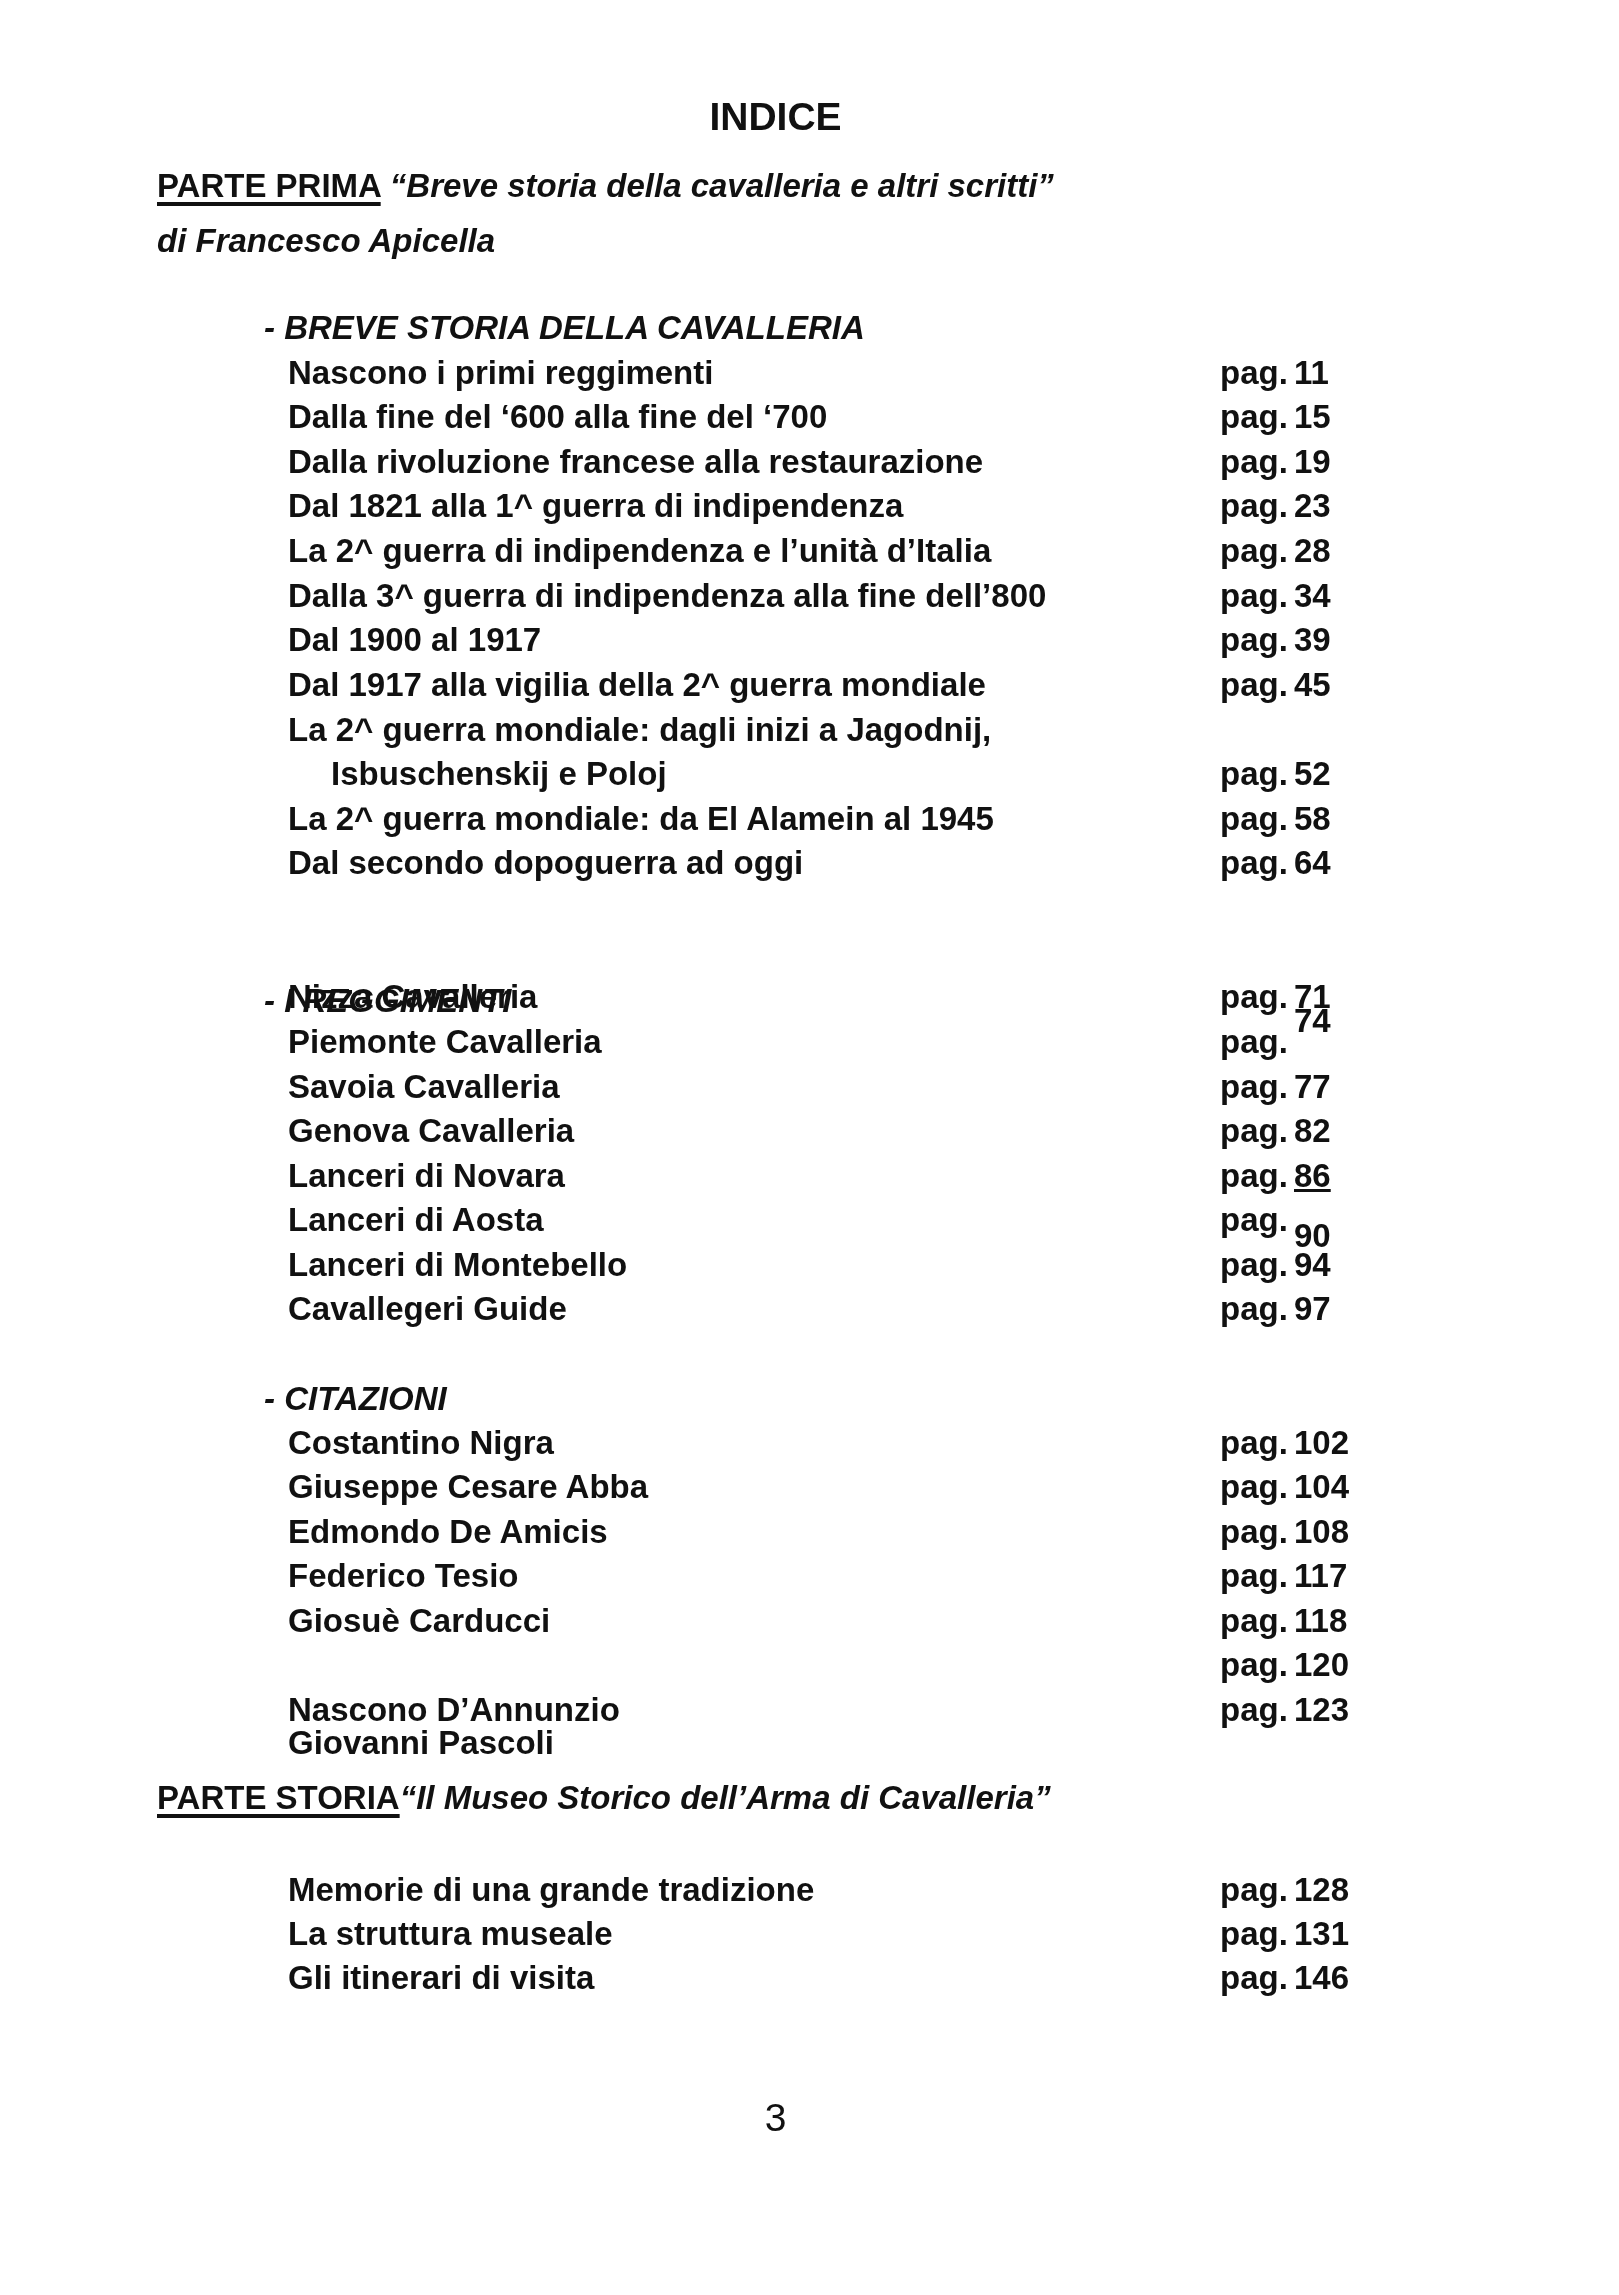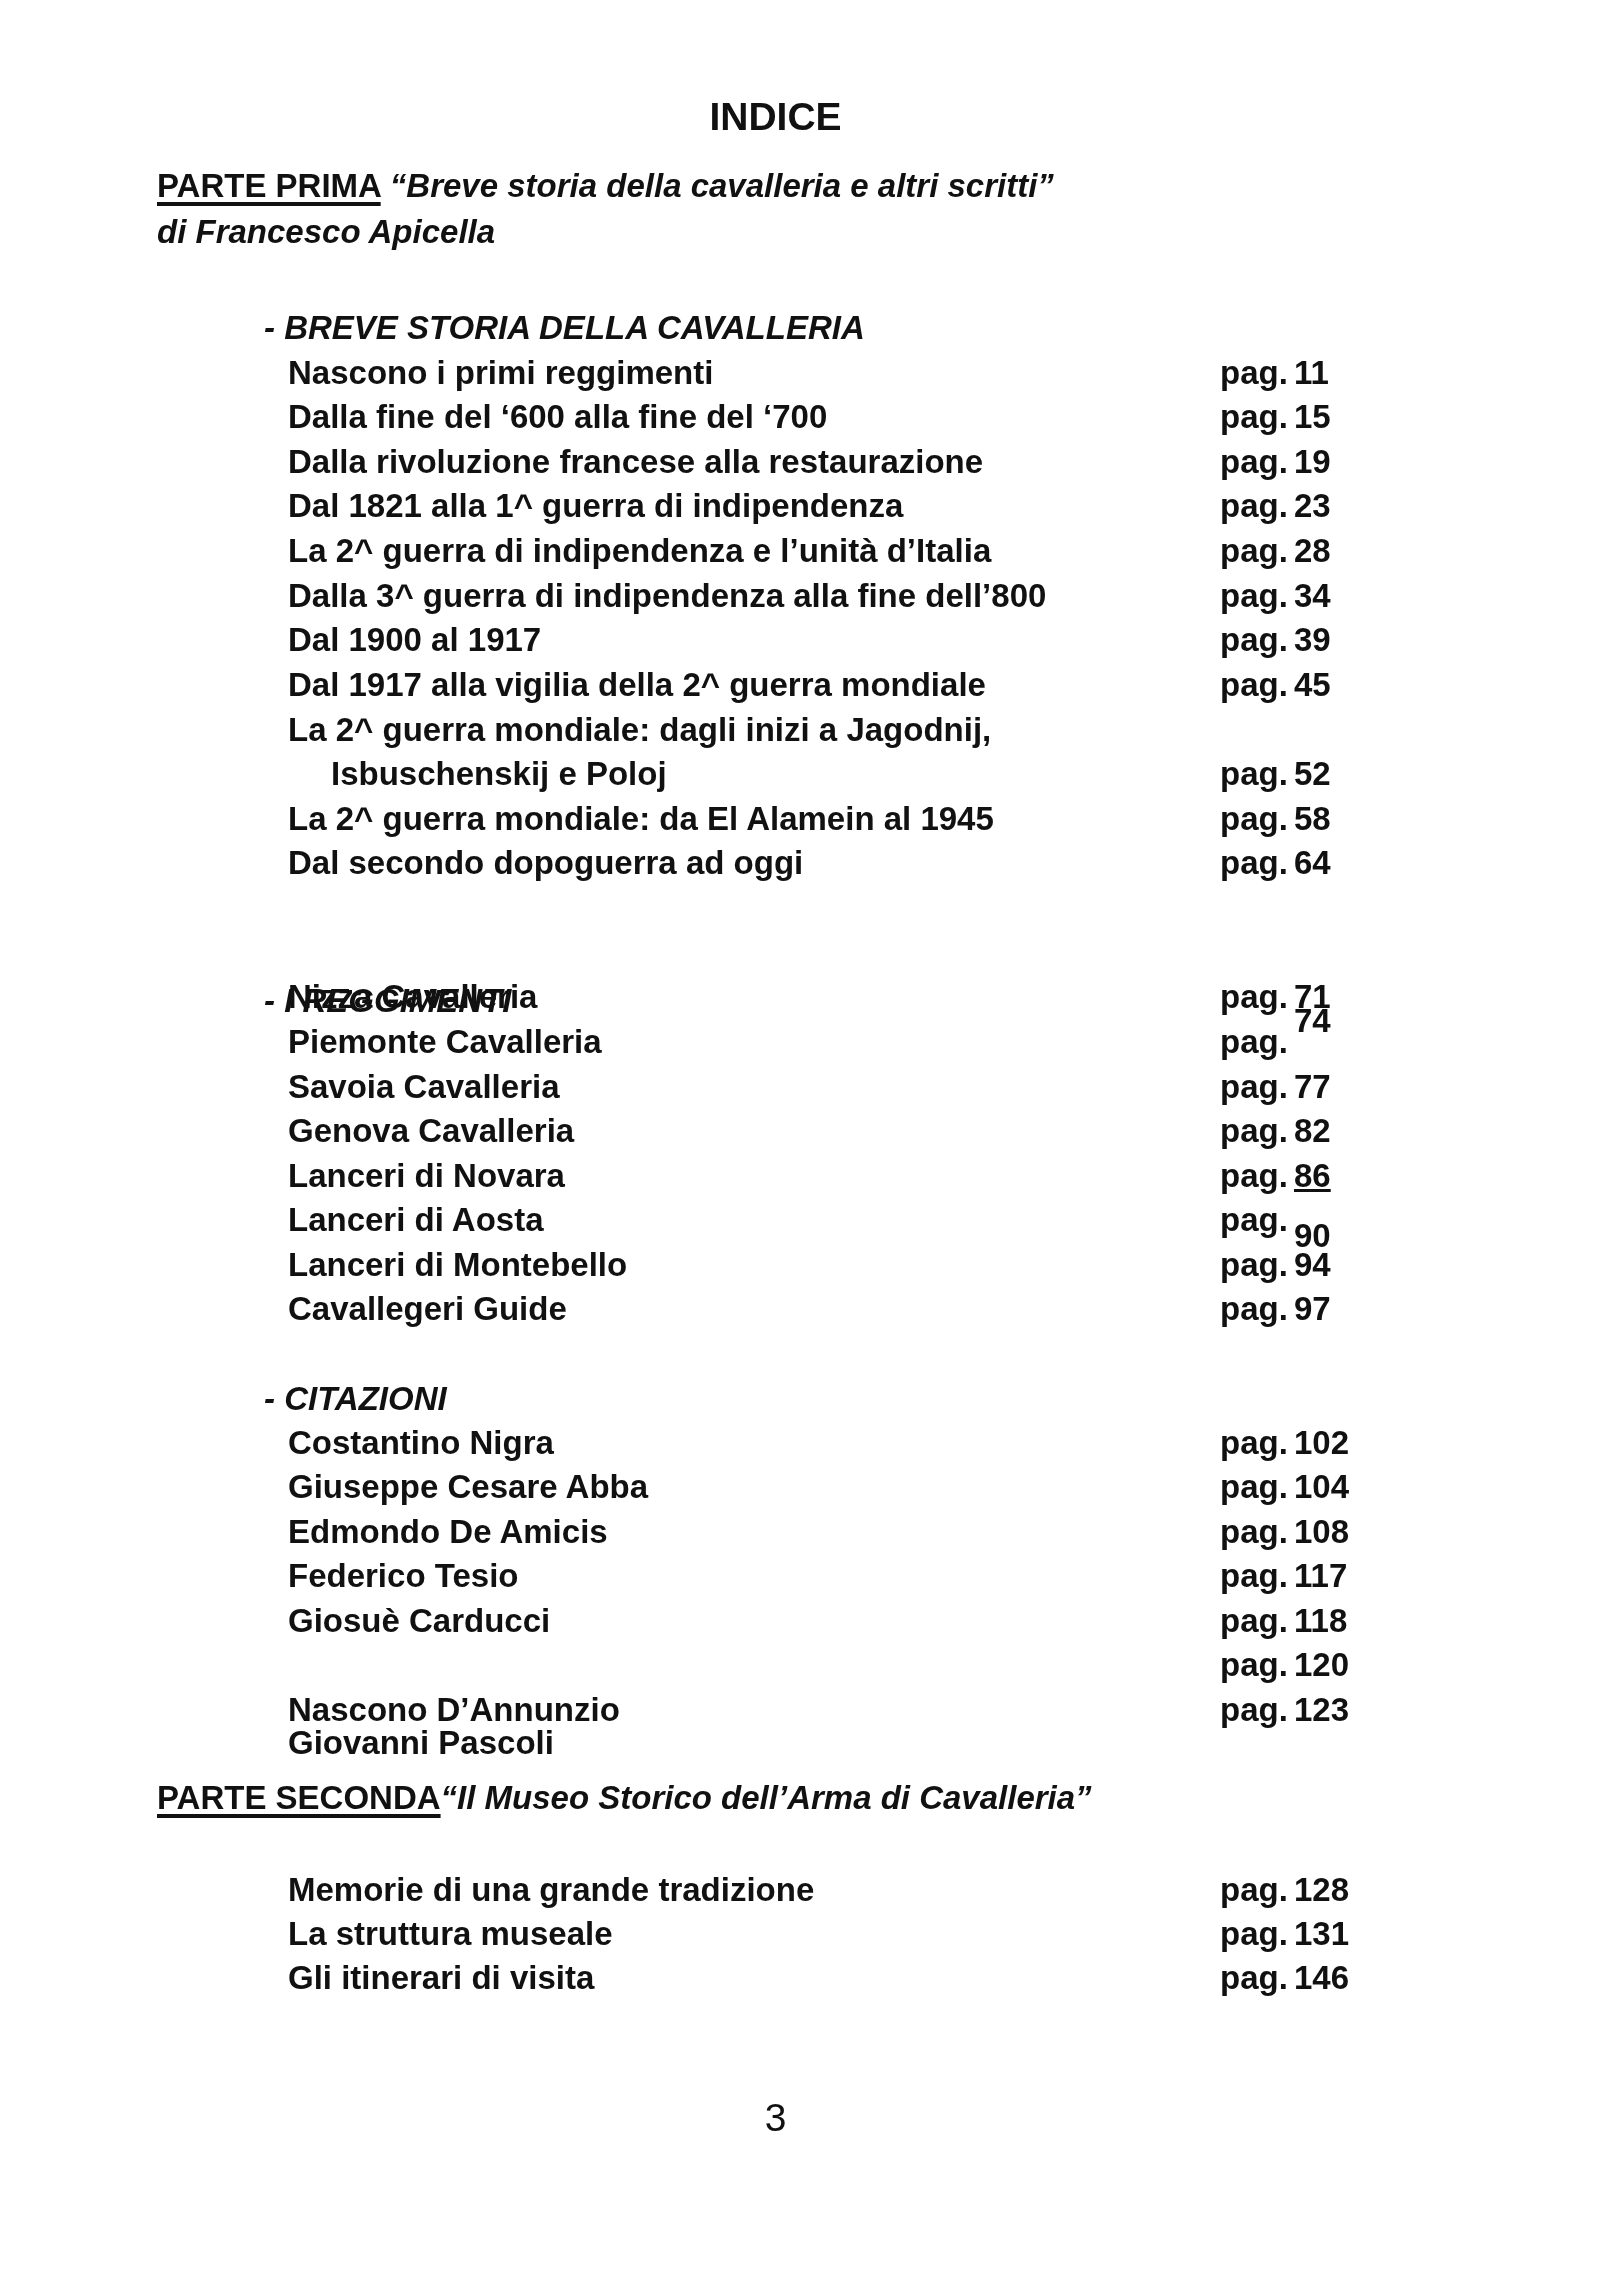--- a/index.html
+++ b/index.html
@@ -3,21 +3,21 @@
 <meta charset="utf-8">
 <style>
   html, body { margin: 0; padding: 0; background: #ffffff; }
   body { width: 1619px; height: 2295px; position: relative; overflow: hidden;
          font-family: "Liberation Sans", sans-serif; color: #111111; }
   .abs { position: absolute; white-space: nowrap; }
   .title { left: 0; width: 1551px; text-align: center; top: 95px; font-size: 39px; font-weight: bold; letter-spacing: 0px; }
   .part { left: 157px; font-size: 33px; font-weight: bold; }
   .part .lbl { text-decoration: underline; text-decoration-thickness: 3.5px; text-underline-offset: 5.3px; }
   .part .sub { font-style: italic; }
-  .author { left: 157px; font-size: 33px; font-weight: bold; font-style: italic; }
+  .author { left: 157px; font-size: 33px; font-weight: bold; font-style: italic; margin-top: 9px; }
   .sec { left: 264px; font-size: 33px; font-weight: bold; font-style: italic; }
   .entry { left: 288px; font-size: 33px; font-weight: bold; }
   .entry.indent { left: 331px; }
   .pag { left: 1210px; font-size: 33px; font-weight: bold; margin-left: 10px; }
   .num { left: 1294px; font-size: 33px; font-weight: bold; }
   .pagenum { left: 0; width: 1551px; text-align: center; top: 2096px; font-size: 39px; font-weight: normal; }
 </style>
 </head>
 <body>
 
@@ -140,21 +140,21 @@
   <div class="abs entry" style="top:1724px;">Giovanni Pascoli</div>
   <div class="abs pag" style="top:1646px;">pag.</div>
   <div class="abs num" style="top:1646px;text-align:center;">120</div>
 
   <div class="abs entry" style="top:1691px;">Nascono D’Annunzio</div>
   <div class="abs pag" style="top:1691px;">pag.</div>
   <div class="abs num" style="top:1691px;">123</div>
 </div>
 
 <div class="abs part" style="top:1779px;">
-  <span class="lbl">PARTE SECONDA</span><span class="sub">“Il Museo Storico dell’Arma di Cavalleria”</span>
+  <span class="lbl">PARTE STORIA</span><span class="sub">“Il Museo Storico dell’Arma di Cavalleria”</span>
 </div>
 
 <div>
   <div class="abs entry" style="top:1871px;">Memorie di una grande tradizione</div>
   <div class="abs pag" style="top:1871px;">pag.</div>
   <div class="abs num" style="top:1871px;">128</div>
 
   <div class="abs entry" style="top:1915px;">La struttura museale</div>
   <div class="abs pag" style="top:1915px;">pag.</div>
   <div class="abs num" style="top:1915px;">131</div>

